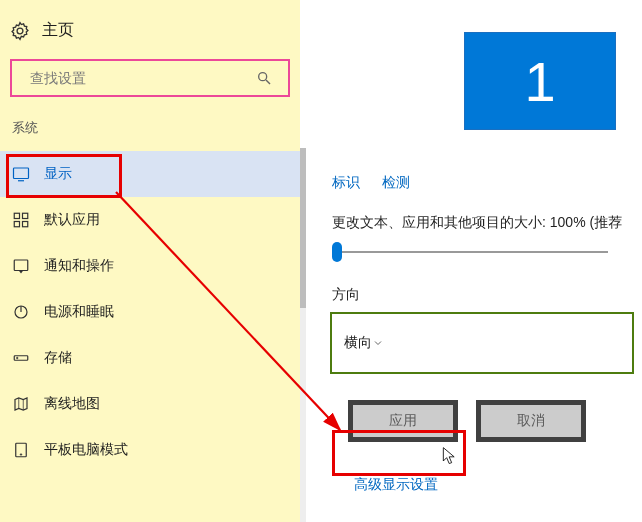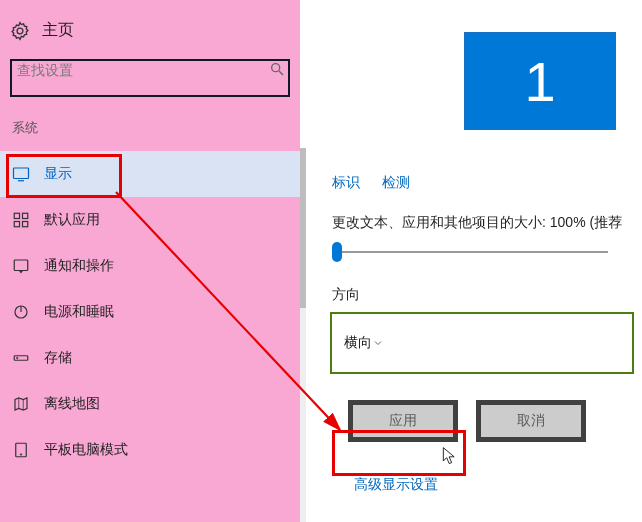--- a/index.html
+++ b/index.html
@@ -1,21 +1,21 @@
 <!DOCTYPE html>
 <html><head>
 <meta charset="utf-8">
 <style>
 html,body{margin:0;padding:0;width:642px;height:522px;font-family:"Microsoft YaHei","Segoe UI",sans-serif;font-size:14px;color:#1f1f1f;background:#fff;overflow:hidden}
 .root{position:relative;width:642px;height:522px}
-.sidebar{position:absolute;left:0;top:0;width:300px;height:522px;background:#f9a8d4}
+.sidebar{position:absolute;left:0;top:0;width:300px;height:522px;background:#fef9c3}
 .home{display:flex;align-items:center;gap:12px;padding:20px 10px 18px}
 .home .gear{width:20px;height:20px}
 .hometxt{font-size:16px}
-.search{margin:0 10px 18px;border:2px solid #0f172a;height:34px;display:flex;align-items:flex-start;padding:0 3px;gap:8px}
+.search{margin:0 10px 18px;border:2px solid #ec4899;height:34px;display:flex;align-items:center;padding:0 16px;gap:8px}
 .search input{border:none;outline:none;font-size:14px;flex:1;background:transparent;font-family:inherit;color:#333}
 .search input::placeholder{color:#7a7a7a}
 .searchicon{width:16px;height:16px;stroke:#666}
 .cat{padding:4px 12px 10px;color:#555;font-size:13px}
 .nav{padding-top:4px}
 .item{display:flex;align-items:flex-end;gap:14px;padding:14px 12px}
 .item.selected{background:#d9e3f3}
 .item .ico{width:18px;height:18px;stroke:#333;fill:none}
 .item.selected .ico{stroke:#0062c3}
 .item .lbl{font-size:14px}

